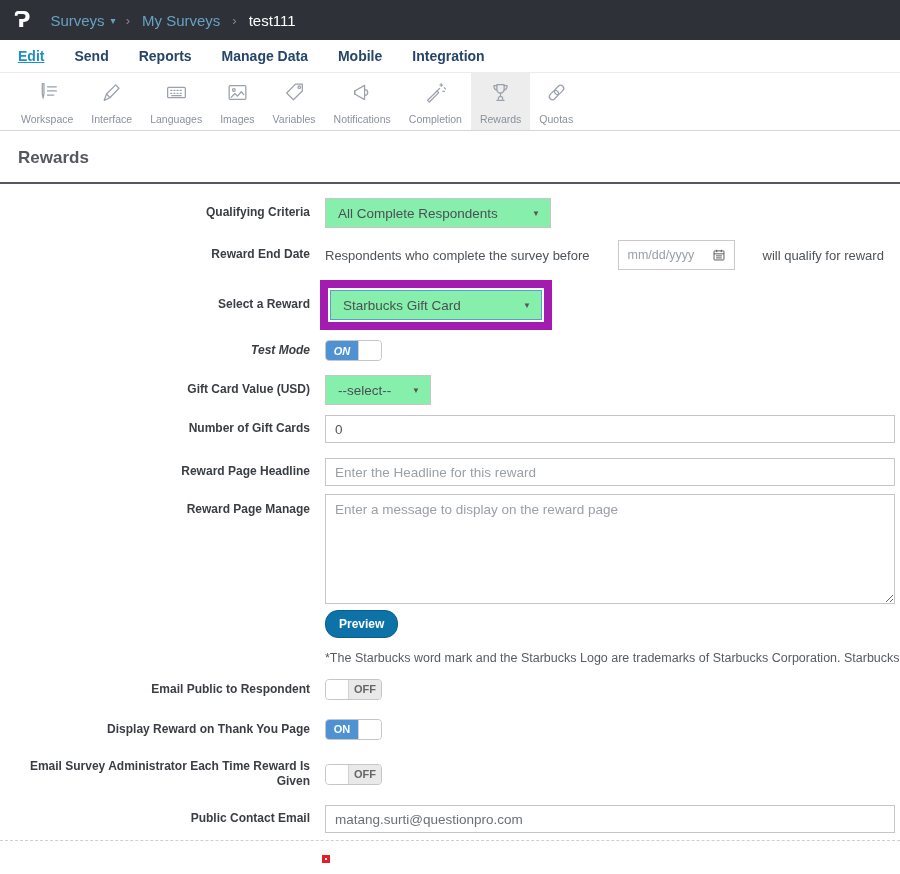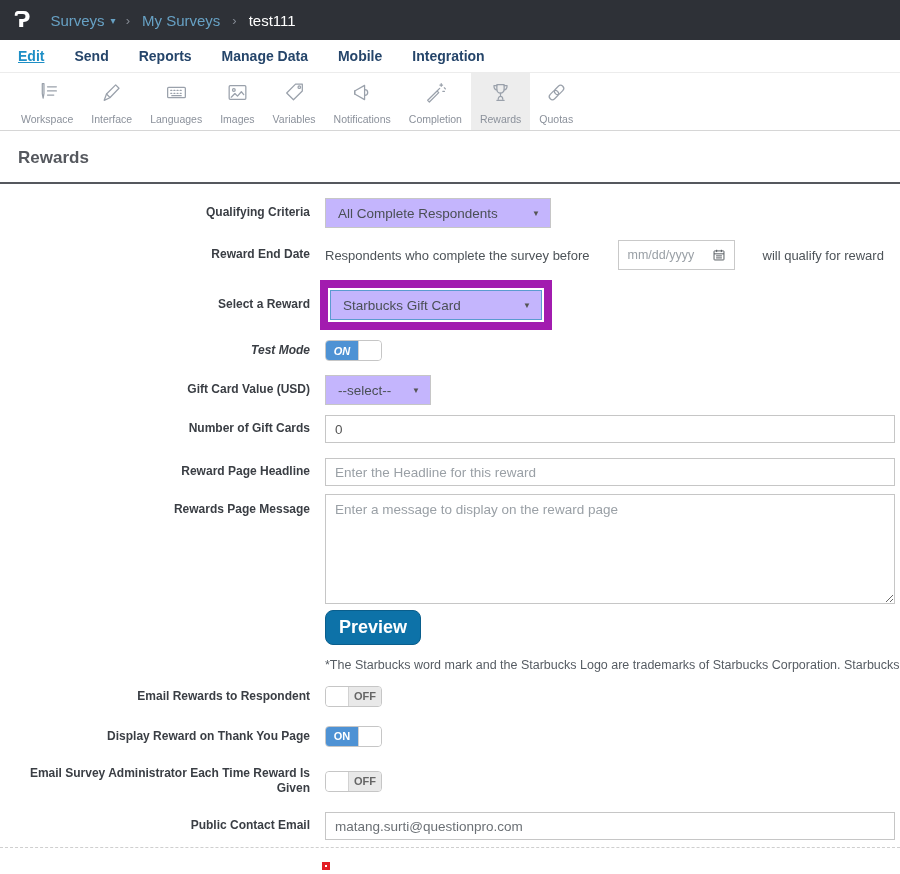--- a/index.html
+++ b/index.html
@@ -36,21 +36,21 @@
   .title-rule { border: none; border-top: 2px solid #55585e; margin: 0; }
 
   
   .form { padding-top: 14px; }
   .row { display: flex; align-items: center; margin-bottom: 12px; }
   .row.top { align-items: flex-start; }
   .lbl { flex: 0 0 310px; text-align: right; font-size: 12px; font-weight: 700; color: #3a3e44; line-height: 1.3; }
   .row.top .lbl { padding-top: 8px; }
   .ctl { margin-left: 15px; margin-right: 5px; flex: 1; display: flex; align-items: center; }
 
-  .selectbox { border: 1px solid #c6c6c6; height: 30px; background: #c4b5fd; display: flex; align-items: center; justify-content: space-between; padding: 0 10px 0 12px; font-size: 13.5px; color: #4a4f55; cursor: pointer; }
+  .selectbox { border: 1px solid #c6c6c6; height: 30px; background: #86efac; display: flex; align-items: center; justify-content: space-between; padding: 0 10px 0 12px; font-size: 13.5px; color: #4a4f55; cursor: pointer; }
   .caret { font-size: 8px; color: #555; margin-left: 8px; }
   .w-qc { width: 226px; }
   .w-reward { width: 212px; border-color: #5b9bd0; }
   .w-gcv { width: 106px; }
 
   .red-wrap { border: 8px solid #a21caf; padding: 2px; display: inline-flex; background: #fff; }
 
   .inline-txt { font-size: 13px; color: #4d5358; }
   .datebox { width: 117px; height: 30px; border: 1px solid #c9c9c9; display: flex; align-items: center; justify-content: space-between; padding: 0 8px 0 9px; margin: 0 28px; cursor: text; }
   .date-ph { color: #9aa0a6; font-size: 12.5px; }
@@ -63,21 +63,21 @@
 
   .toggle { width: 57px; height: 21px; border: 1px solid #c6c6c6; border-radius: 4px; overflow: hidden; display: flex; cursor: pointer; font-size: 11px; font-weight: 700; }
   .seg { width: 32px; display: flex; align-items: center; justify-content: center; }
   .seg-on { background: #4e92d4; color: #fff; }
   .seg-off { background: #e9e9e9; color: #666; }
   .knob { flex: 1; background: #fff; }
   .toggle.on .knob { border-left: 1px solid #d2d2d2; border-radius: 0 3px 3px 0; }
   .toggle.off .knob { border-right: 1px solid #d2d2d2; border-radius: 3px 0 0 3px; }
   .toggle-row { margin-bottom: 19px; }
 
-  .btn { background: #0d72a8; color: #fff; font-weight: 700; font-size: 18px; border: 1px solid #0a5e8c; border-radius: 8px; padding: 6px 13px; font-family: inherit; cursor: pointer; }
+  .btn { background: #0d72a8; color: #fff; font-weight: 700; font-size: 12px; border: 1px solid #0a5e8c; border-radius: 13px; padding: 6px 13px; font-family: inherit; cursor: pointer; }
 
   .preview-row { margin: 6px 0 0 325px; }
   .disclaimer { margin: 12px 0 12px 325px; font-size: 12.5px; color: #565c63; line-height: 1.35; }
   .disc-line1 { white-space: nowrap; }
 
   .helper { margin: 4px 0 0 325px; font-size: 12px; color: #1d4568; display: flex; align-items: center; gap: 5px; }
   .help-badge { width: 14px; height: 14px; border-radius: 50%; background: #255c85; color: #fff; font-size: 10px; font-weight: 700; display: inline-flex; align-items: center; justify-content: center; cursor: pointer; }
 
   .dashed { border: none; border-top: 1px dashed #cfcfcf; margin: 7px 0 0 0; }
   .save-row { margin: 8px 0 0 322px; }
@@ -248,36 +248,36 @@
   </div>
 
   <div class="row" style="margin-bottom:8px;">
     <div class="lbl">Reward Page Headline</div>
     <div class="ctl">
       <input class="text" type="text" placeholder="Enter the Headline for this reward" style="">
     </div>
   </div>
 
   <div class="row top" style="margin-bottom:0;">
-    <div class="lbl">Rewards Page Message</div>
+    <div class="lbl">Reward Page Manage</div>
     <div class="ctl">
       <textarea class="text" placeholder="Enter a message to display on the reward page" style=""></textarea>
     </div>
   </div>
 
   <div class="preview-row">
     <button class="btn">Preview</button>
   </div>
 
   <div class="disclaimer">
     <div class="disc-line1">*The Starbucks word mark and the Starbucks Logo are trademarks of Starbucks Corporation. Starbucks is not a</div>
   </div>
 
   <div class="row toggle-row">
-    <div class="lbl">Email Rewards to Respondent</div>
+    <div class="lbl">Email Public to Respondent</div>
     <div class="ctl">
       <div class="toggle off">
         <span class="knob"></span>
         <span class="seg seg-off">OFF</span>
       </div>
     </div>
   </div>
 
   <div class="row toggle-row">
     <div class="lbl">Display Reward on Thank You Page</div>

